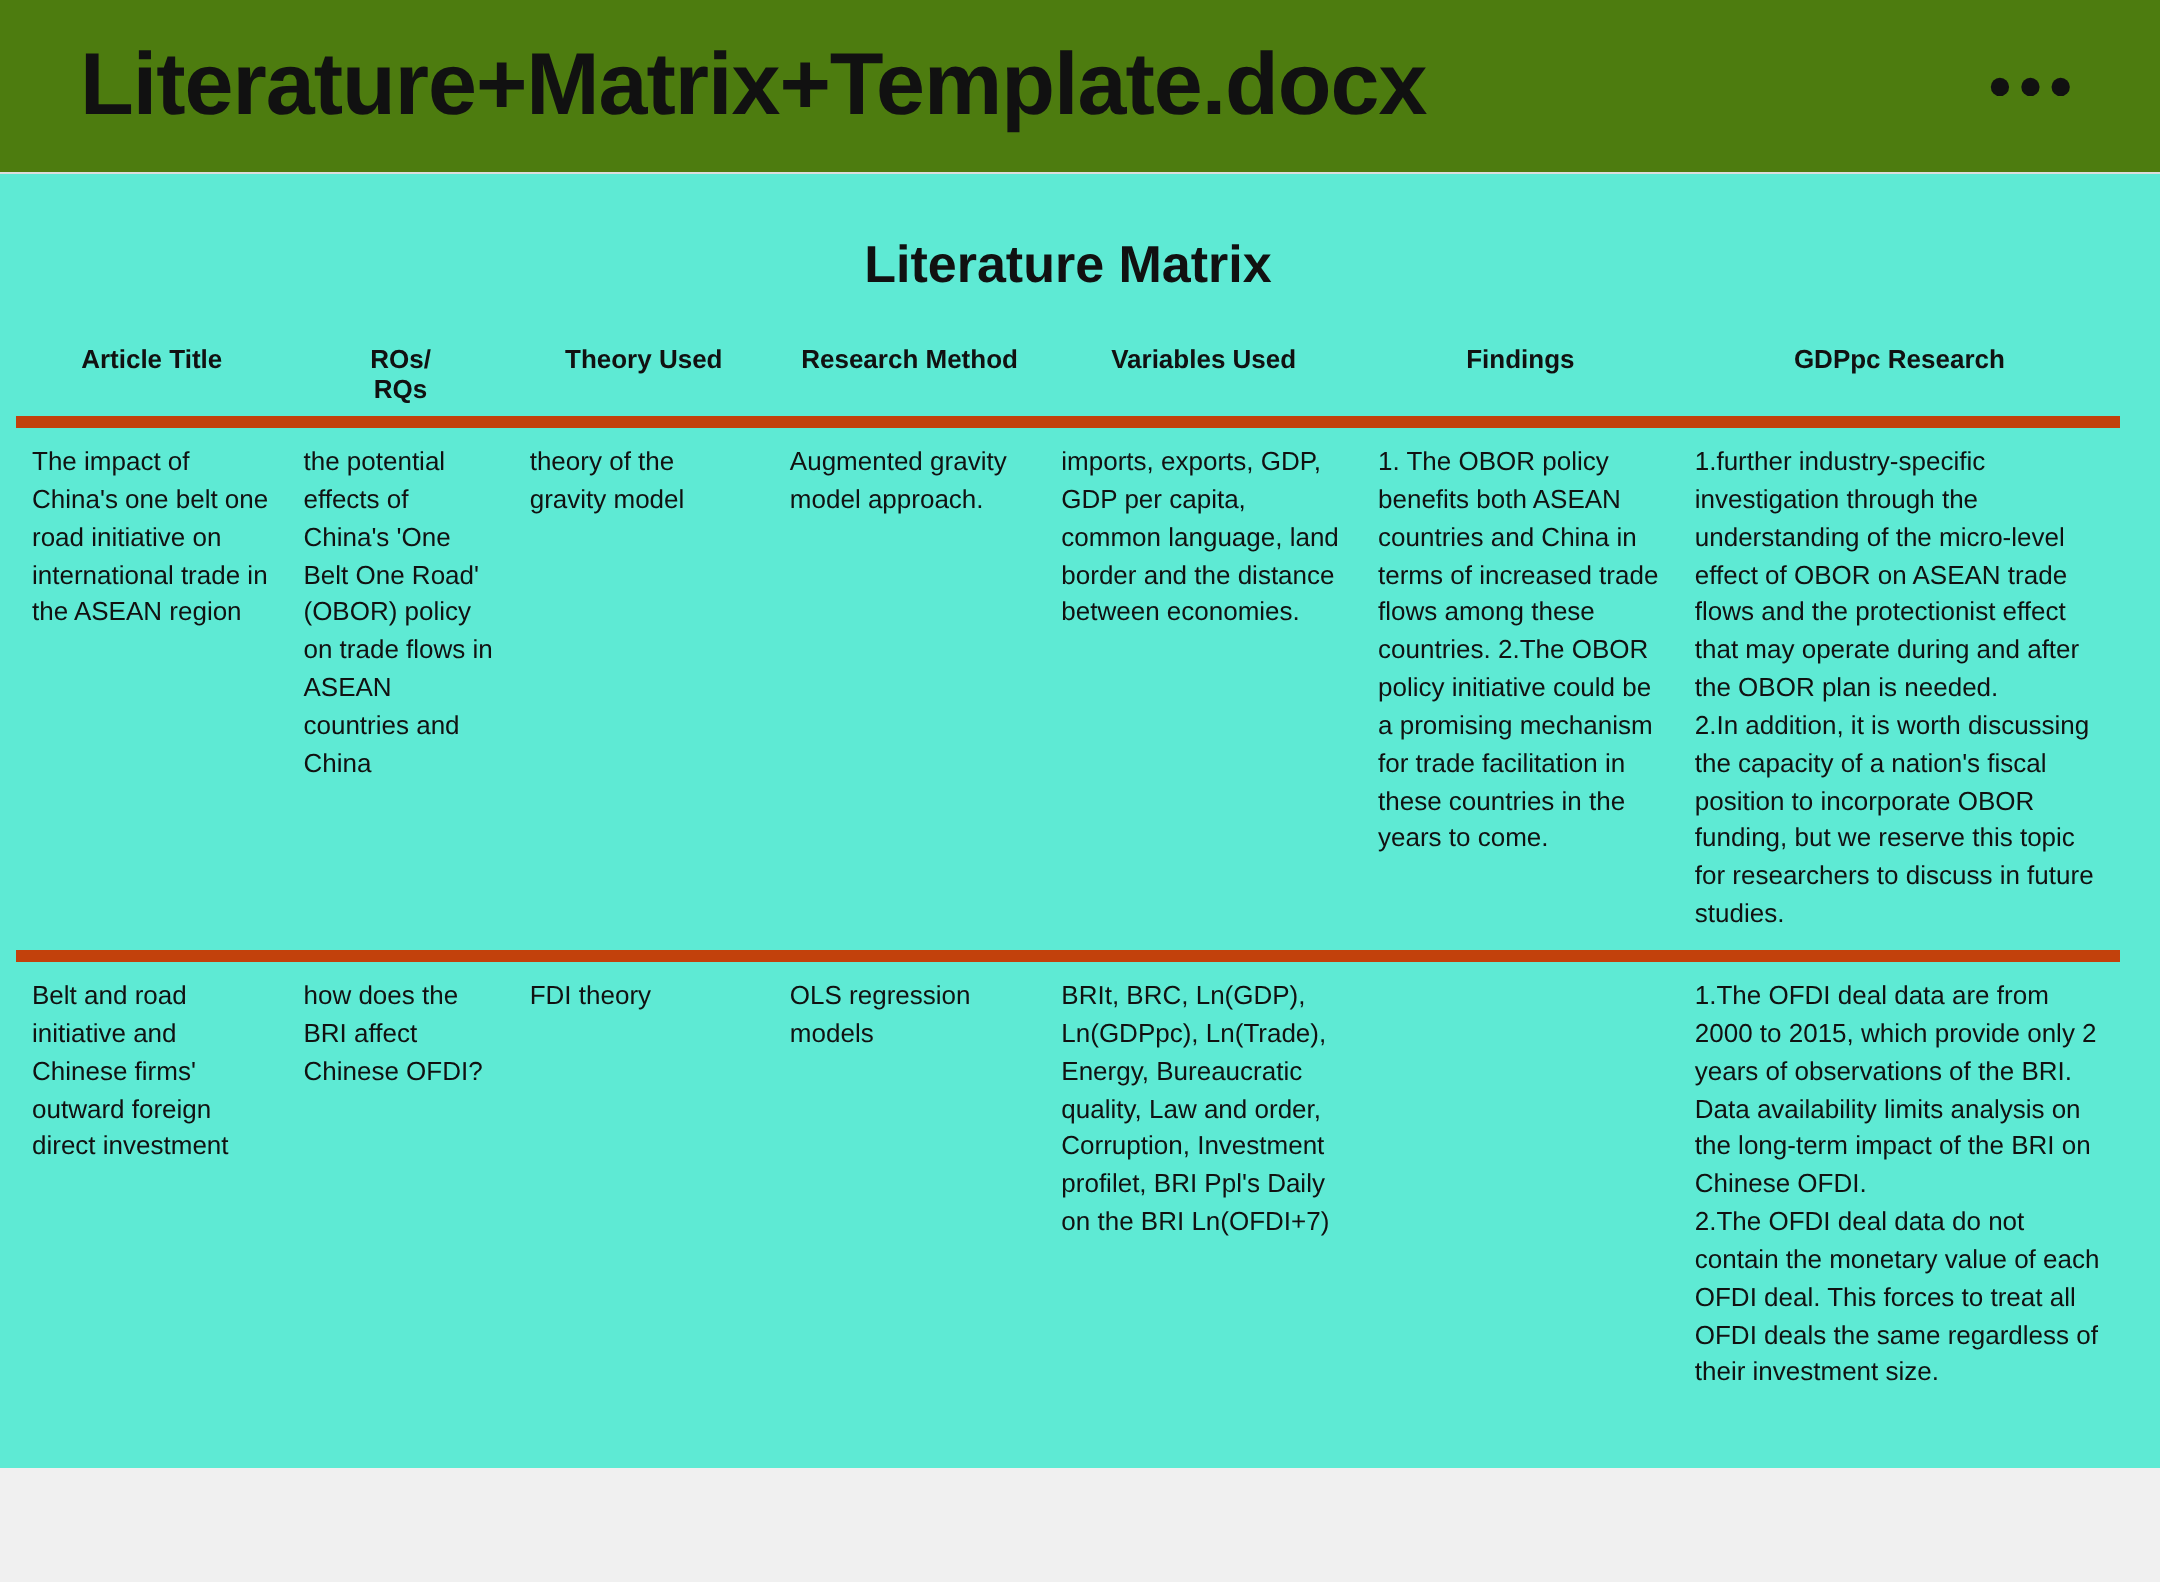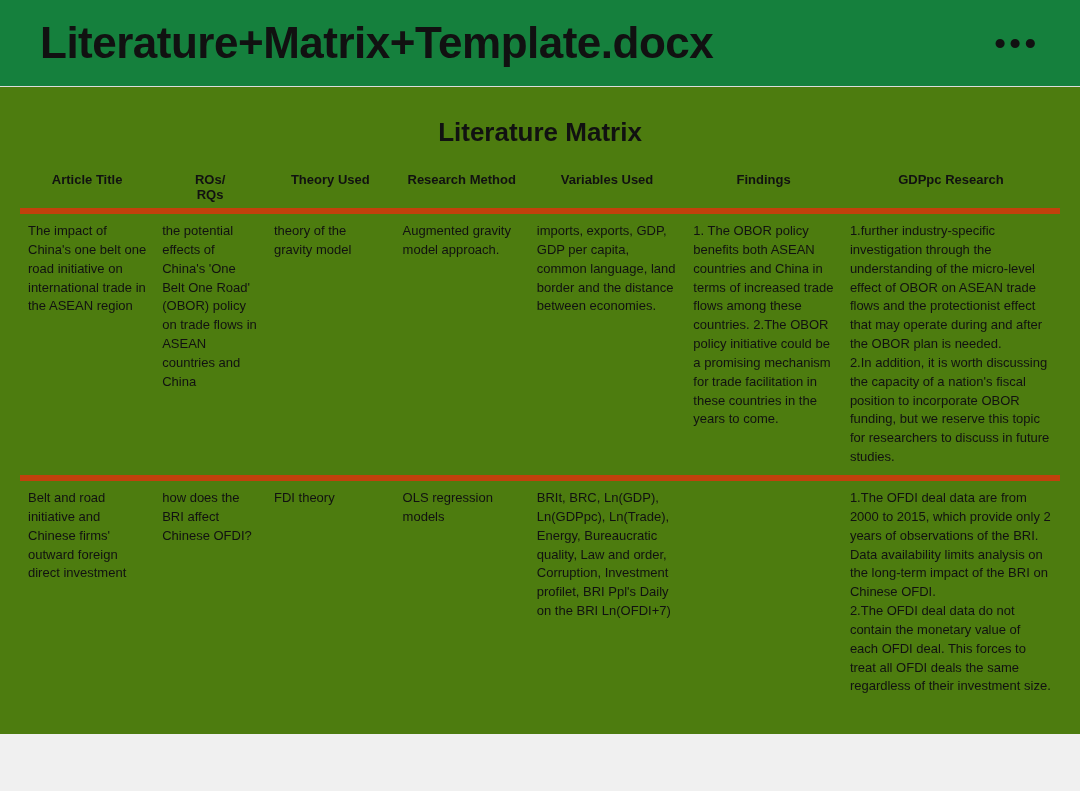--- a/index.html
+++ b/index.html
@@ -5,21 +5,21 @@
     * { box-sizing: border-box; margin: 0; padding: 0; }
     body {
       font-family: Arial, Helvetica, sans-serif;
       background: #f0f0f0;
       width: 1080px;
       min-height: 791px;
     }
 
     
     .header-bar {
-      background: #15803d;
+      background: #4d7c0f;
       display: flex;
       align-items: center;
       justify-content: space-between;
       padding: 18px 40px;
       border-bottom: 1px solid #ddd;
     }
     .header-title {
       font-size: 44px;
       font-weight: bold;
       color: #111;
@@ -28,23 +28,23 @@
     .header-menu {
       font-size: 32px;
       font-weight: bold;
       letter-spacing: 4px;
       color: #111;
       cursor: pointer;
     }
 
     
     .main-content {
-      background: #4d7c0f;
+      background: #5eead4;
       margin: 0;
-      padding: 30px 20px 30px 20px;
+      padding: 30px 20px 30px 8px;
     }
 
     .matrix-title {
       text-align: center;
       font-size: 26px;
       font-weight: bold;
       margin-bottom: 18px;
       color: #111;
     }
 

